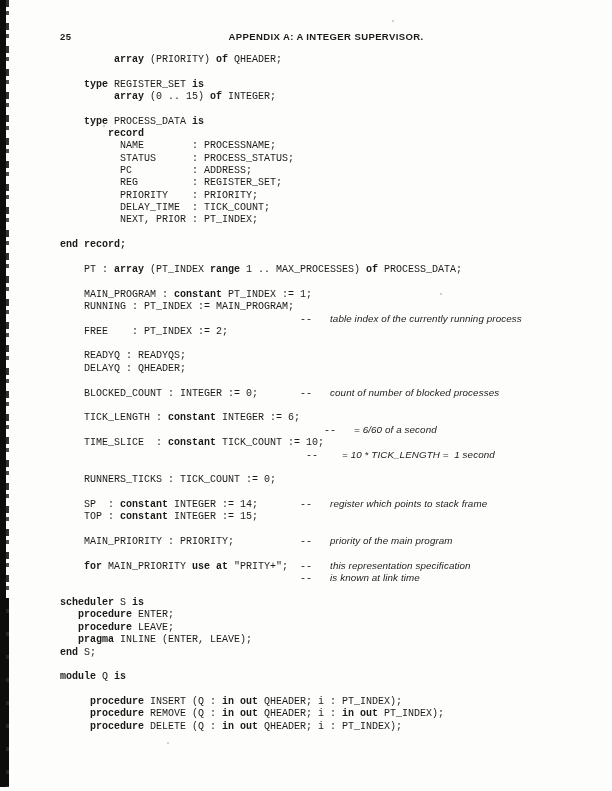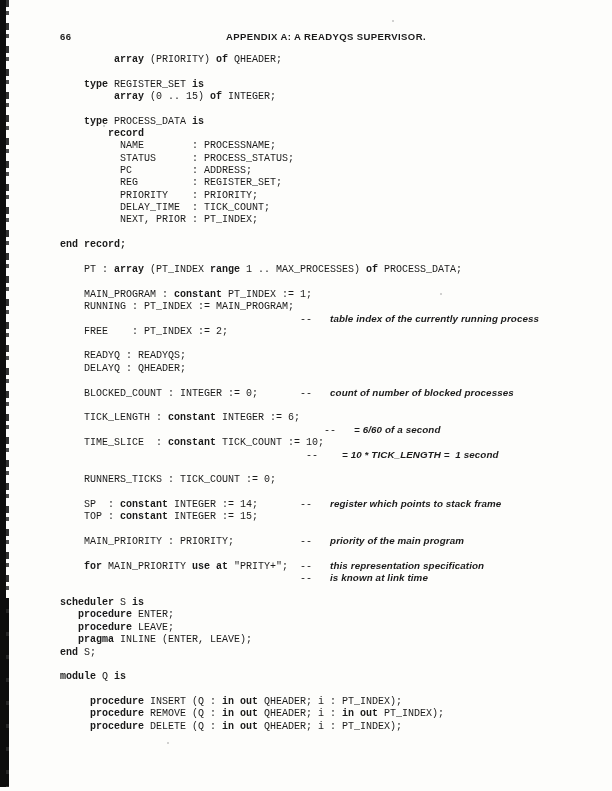--- a/index.html
+++ b/index.html
@@ -42,36 +42,36 @@
     position:absolute;left:60px;top:54px;
     font-family:"Liberation Mono","DejaVu Sans Mono",monospace;
     font-size:10px;line-height:12.35px;
     white-space:pre;color:var(--ink);
   }
   .code .line{height:12.35px;}
   .code .kw{font-weight:700;}
   .code .c{font-weight:500;}
   .code .cm{
     font-family:"Liberation Sans",sans-serif;
-    font-style:italic;font-size:9.8px;letter-spacing:.1px;font-weight:700;
+    font-style:italic;font-size:9.8px;letter-spacing:.1px;font-weight:400;
   }
   .speck{position:absolute;width:2px;height:2px;background:#999;border-radius:50%;opacity:.6;}
 </style>
 </head>
 <body>
 
 <div class="page">
 
   <div class="binding">
     <span class="thick"></span>
   </div>
 
-  <div class="pageno">66</div>
+  <div class="pageno">25</div>
 
-  <div class="apptitle">APPENDIX A: A READYQS SUPERVISOR.</div>
+  <div class="apptitle">APPENDIX A: A INTEGER SUPERVISOR.</div>
 
   <div class="code"><div class="line"><span class="c">         </span><span class="kw">array</span><span class="c"> (PRIORITY) </span><span class="kw">of</span><span class="c"> QHEADER;</span></div><div class="line"></div><div class="line"><span class="c">    </span><span class="kw">type</span><span class="c"> REGISTER_SET </span><span class="kw">is</span></div><div class="line"><span class="c">         </span><span class="kw">array</span><span class="c"> (0 .. 15) </span><span class="kw">of</span><span class="c"> INTEGER;</span></div><div class="line"></div><div class="line"><span class="c">    </span><span class="kw">type</span><span class="c"> PROCESS_DATA </span><span class="kw">is</span></div><div class="line"><span class="c">        </span><span class="kw">record</span></div><div class="line"><span class="c">          NAME        : PROCESSNAME;</span></div><div class="line"><span class="c">          STATUS      : PROCESS_STATUS;</span></div><div class="line"><span class="c">          PC          : ADDRESS;</span></div><div class="line"><span class="c">          REG         : REGISTER_SET;</span></div><div class="line"><span class="c">          PRIORITY    : PRIORITY;</span></div><div class="line"><span class="c">          DELAY_TIME  : TICK_COUNT;</span></div><div class="line"><span class="c">          NEXT, PRIOR : PT_INDEX;</span></div><div class="line"></div><div class="line"><span class="kw">end record;</span></div><div class="line"></div><div class="line"><span class="c">    PT : </span><span class="kw">array</span><span class="c"> (PT_INDEX </span><span class="kw">range</span><span class="c"> 1 .. MAX_PROCESSES) </span><span class="kw">of</span><span class="c"> PROCESS_DATA;</span></div><div class="line"></div><div class="line"><span class="c">    MAIN_PROGRAM : </span><span class="kw">constant</span><span class="c"> PT_INDEX := 1;</span></div><div class="line"><span class="c">    RUNNING : PT_INDEX := MAIN_PROGRAM;</span></div><div class="line"><span class="c">                                        --   </span><span class="cm">table index of the currently running process</span></div><div class="line"><span class="c">    FREE    : PT_INDEX := 2;</span></div><div class="line"></div><div class="line"><span class="c">    READYQ : READYQS;</span></div><div class="line"><span class="c">    DELAYQ : QHEADER;</span></div><div class="line"></div><div class="line"><span class="c">    BLOCKED_COUNT : INTEGER := 0;       --   </span><span class="cm">count of number of blocked processes</span></div><div class="line"></div><div class="line"><span class="c">    TICK_LENGTH : </span><span class="kw">constant</span><span class="c"> INTEGER := 6;</span></div><div class="line"><span class="c">                                            --   </span><span class="cm">= 6/60 of a second</span></div><div class="line"><span class="c">    TIME_SLICE  : </span><span class="kw">constant</span><span class="c"> TICK_COUNT := 10;</span></div><div class="line"><span class="c">                                         --    </span><span class="cm">= 10 * TICK_LENGTH =  1 second</span></div><div class="line"></div><div class="line"><span class="c">    RUNNERS_TICKS : TICK_COUNT := 0;</span></div><div class="line"></div><div class="line"><span class="c">    SP  : </span><span class="kw">constant</span><span class="c"> INTEGER := 14;</span><span class="c">       --   </span><span class="cm">register which points to stack frame</span></div><div class="line"><span class="c">    TOP : </span><span class="kw">constant</span><span class="c"> INTEGER := 15;</span></div><div class="line"></div><div class="line"><span class="c">    MAIN_PRIORITY : PRIORITY;           --   </span><span class="cm">priority of the main program</span></div><div class="line"></div><div class="line"><span class="c">    </span><span class="kw">for</span><span class="c"> MAIN_PRIORITY </span><span class="kw">use at</span><span class="c"> "PRITY+";  --   </span><span class="cm">this representation specification</span></div><div class="line"><span class="c">                                        --   </span><span class="cm">is known at link time</span></div><div class="line"></div><div class="line"><span class="kw">scheduler</span><span class="c"> S </span><span class="kw">is</span></div><div class="line"><span class="c">   </span><span class="kw">procedure</span><span class="c"> ENTER;</span></div><div class="line"><span class="c">   </span><span class="kw">procedure</span><span class="c"> LEAVE;</span></div><div class="line"><span class="c">   </span><span class="kw">pragma</span><span class="c"> INLINE (ENTER, LEAVE);</span></div><div class="line"><span class="kw">end</span><span class="c"> S;</span></div><div class="line"></div><div class="line"><span class="kw">module</span><span class="c"> Q </span><span class="kw">is</span></div><div class="line"></div><div class="line"><span class="c">     </span><span class="kw">procedure</span><span class="c"> INSERT (Q : </span><span class="kw">in out</span><span class="c"> QHEADER; i : PT_INDEX);</span></div><div class="line"><span class="c">     </span><span class="kw">procedure</span><span class="c"> REMOVE (Q : </span><span class="kw">in out</span><span class="c"> QHEADER; i : </span><span class="kw">in out</span><span class="c"> PT_INDEX);</span></div><div class="line"><span class="c">     </span><span class="kw">procedure</span><span class="c"> DELETE (Q : </span><span class="kw">in out</span><span class="c"> QHEADER; i : PT_INDEX);</span></div></div>
 
   <span class="speck" style="left:392px;top:20px"></span>
   <span class="speck" style="left:103px;top:125px"></span>
   <span class="speck" style="left:440px;top:293px"></span>
   <span class="speck" style="left:167px;top:742px"></span>
 </div>
 
 </body></html>

